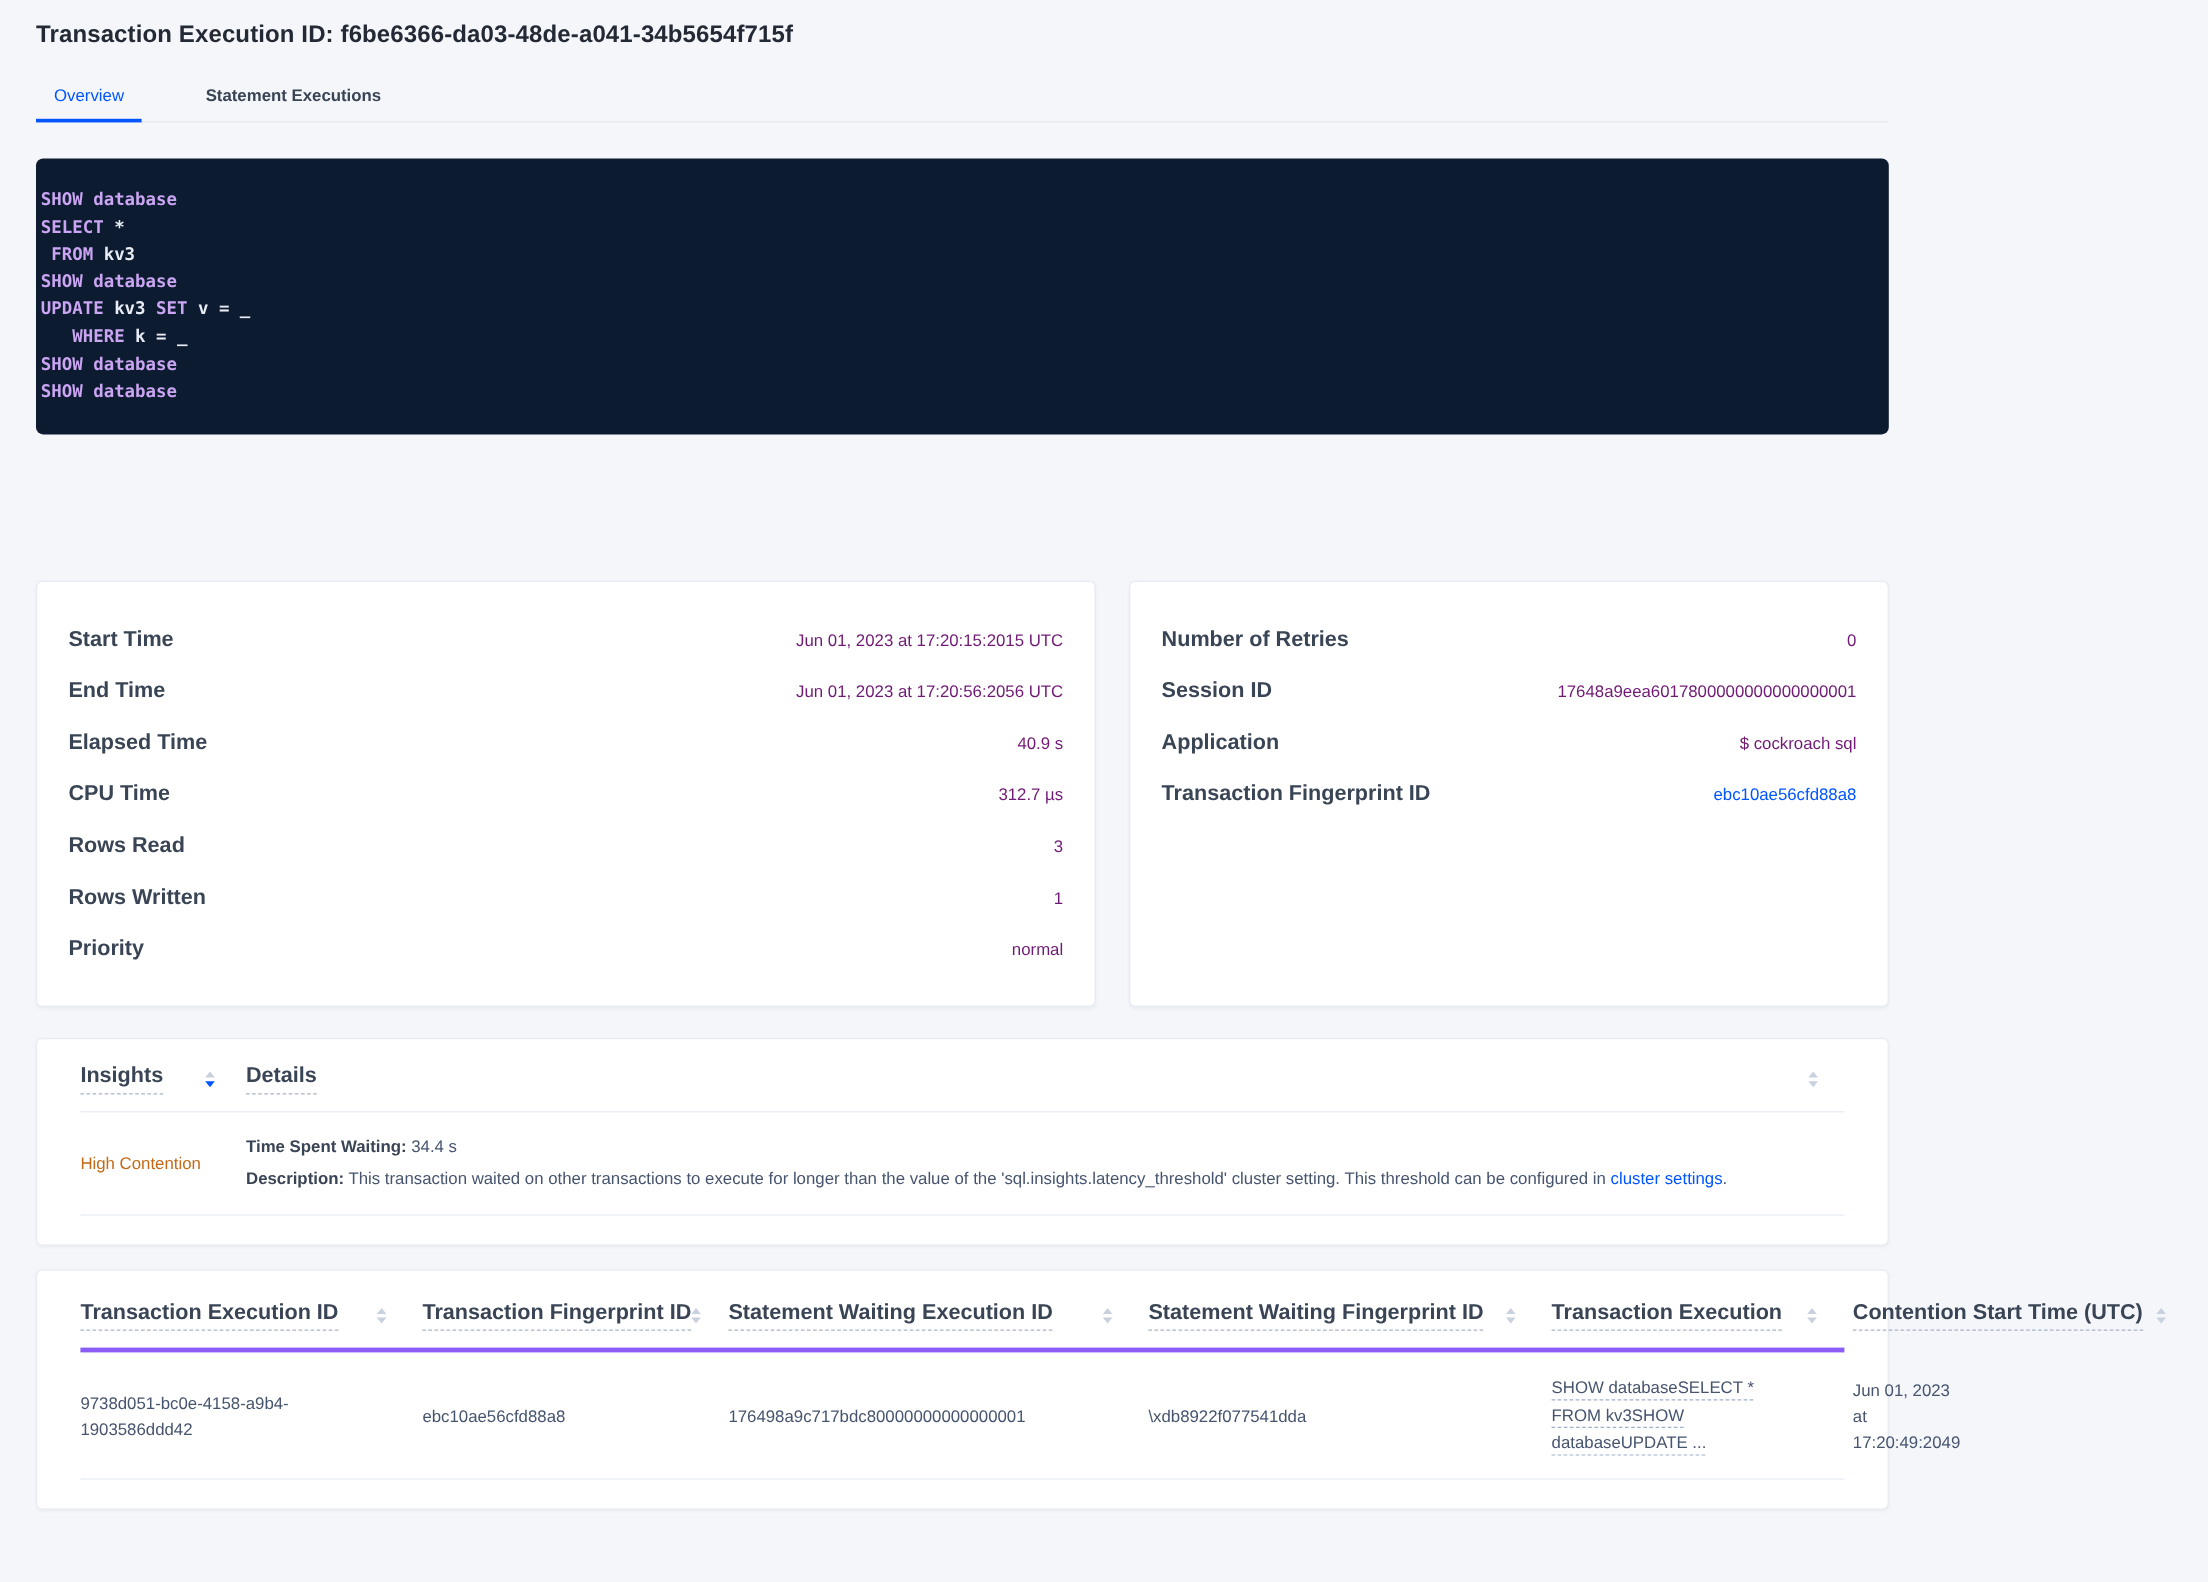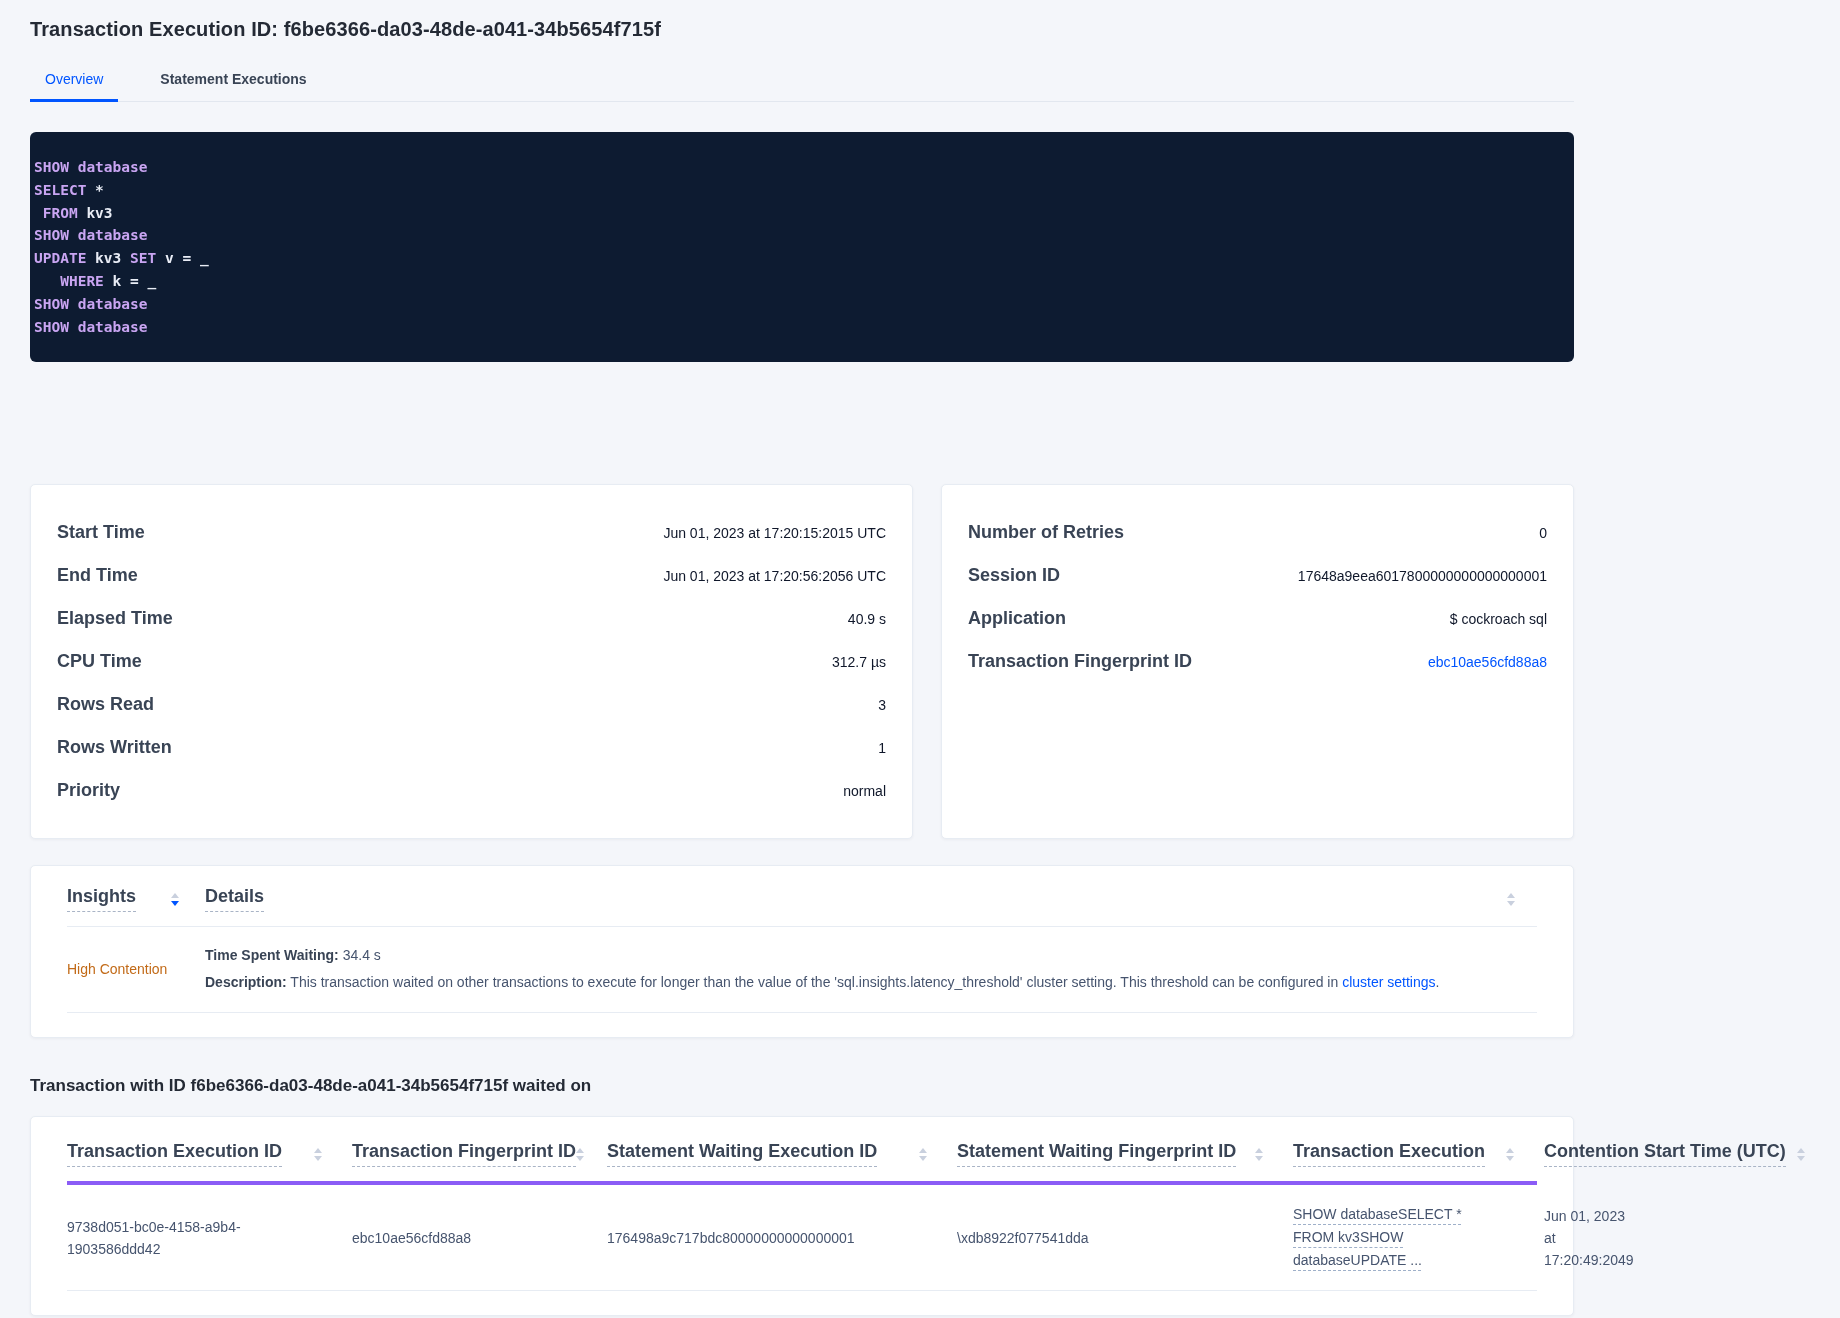--- a/index.html
+++ b/index.html
@@ -2,39 +2,39 @@
 <html><head>
 <meta charset="utf-8">
 <style>
   * { margin:0; padding:0; box-sizing:border-box; }
   html,body { background:#f4f6fa; }
   body { font-family:"Liberation Sans", sans-serif; color:#394455; }
   .page { width:1604px; min-height:1318px; padding:18px 30px 16px; background:#f4f6fa; }
 
   
   .page-title { font-size:20px; font-weight:700; color:#242a35; letter-spacing:.1px; }
-  .tabbar { display:flex; gap:27px; margin-top:22px; border-bottom:1px solid #e2e7ef; }
+  .tabbar { display:flex; gap:38px; margin-top:22px; border-bottom:1px solid #e2e7ef; }
   .tab { font-size:14px; color:#394455; padding:8px 15px 12px; cursor:pointer; border-bottom:3px solid transparent; margin-bottom:-1px;font-weight:bold; }
   .tab.active { color:#0055ff; font-weight:500; border-bottom-color:#0055ff; }
 
   
   .codebox { margin-top:30px; background:#0d1b31; border-radius:6px; padding:24px 4px; }
   .code-line { font-family:"DejaVu Sans Mono","Liberation Mono",monospace; font-size:14.5px; font-weight:700; line-height:22.8px; white-space:pre; }
   .tok-kw { color:#c9a5f2; }
   .tok-plain { color:#e8ecf5; }
 
   
   .card { background:#fff; border:1px solid #e7ecf3; border-radius:5px; box-shadow:0 1px 3px rgba(36,42,53,.05); }
   .cards-row { display:flex; gap:28px; margin-top:122px; align-items:stretch; }
   .summary-card { padding:26px; }
   .summary-card.left { width:883px; }
   .summary-card.right { flex:1; }
   .kv-row { display:flex; justify-content:space-between; align-items:baseline; padding:11px 0; }
   .kv-label { font-size:18px; font-weight:700; color:#394455; }
-  .kv-value { font-size:14px; color:#0f172a; text-align:right; }
+  .kv-value { font-size:14px; color:#701a75; text-align:right; }
   a.link { color:#0055ff; text-decoration:none; cursor:pointer; }
 
   
   .sort-icon { display:inline-flex; flex-direction:column; gap:3px; align-items:center; cursor:pointer; }
   .sort-icon .up { width:0; height:0; border-left:4.5px solid transparent; border-right:4.5px solid transparent; border-bottom:5.5px solid #c9d0de; }
   .sort-icon .down { width:0; height:0; border-left:4.5px solid transparent; border-right:4.5px solid transparent; border-top:5.5px solid #c9d0de; }
   .sort-icon.active-desc .down { border-top-color:#0055ff; }
 
   
   .th-label { font-size:18px; font-weight:700; color:#394455; border-bottom:1px dashed #a9b4c6; padding-bottom:4px; white-space:nowrap; }
@@ -161,21 +161,20 @@
     </div>
     <div class="insights-row">
       <div class="insight-name">High Contention</div>
       <div class="insight-details">
         <p><span class="detail-label">Time Spent Waiting:</span><span> 34.4 s</span></p>
         <p><span class="detail-label">Description:</span><span> This transaction waited on other transactions to execute for longer than the value of the 'sql.insights.latency_threshold' cluster setting. This threshold can be configured in </span><a class="link">cluster settings</a><span>.</span></p>
       </div>
     </div>
   </section>
 
-  <h2 class="section-heading">Transaction with ID f6be6366-da03-48de-a041-34b5654f715f waited on</h2>
 
   <section class="card waited-card">
     <div class="waited-grid waited-header">
       <div class="th">
         <span class="th-label">Transaction Execution ID</span>
         <span class="sort-icon">
             <i class="up"></i>
             <i class="down"></i>
           </span>
       </div>

